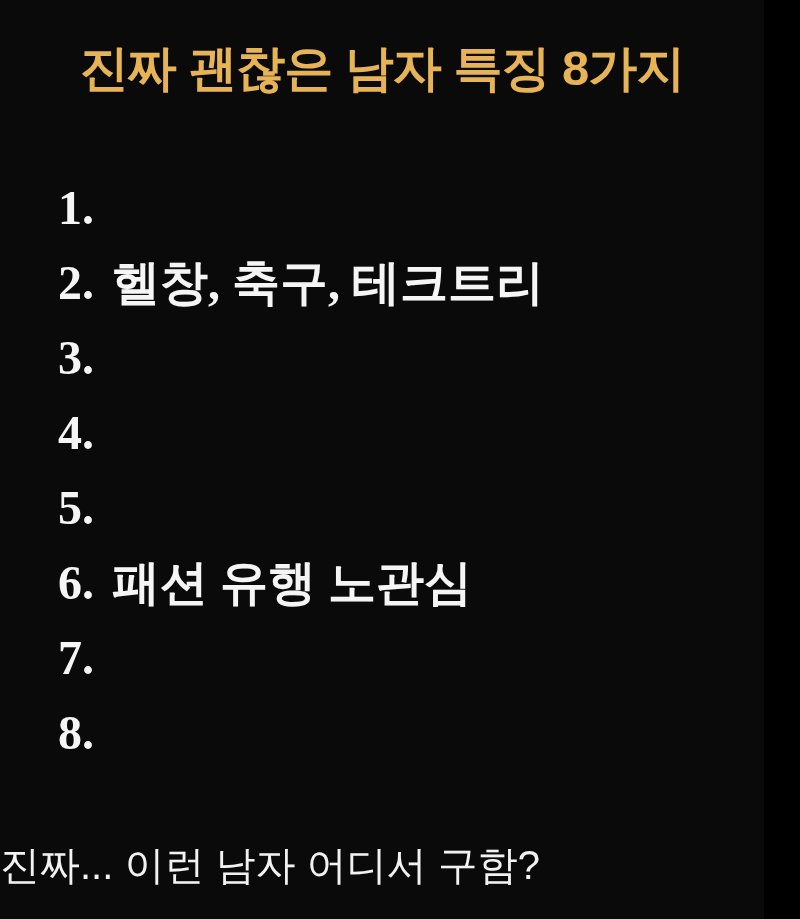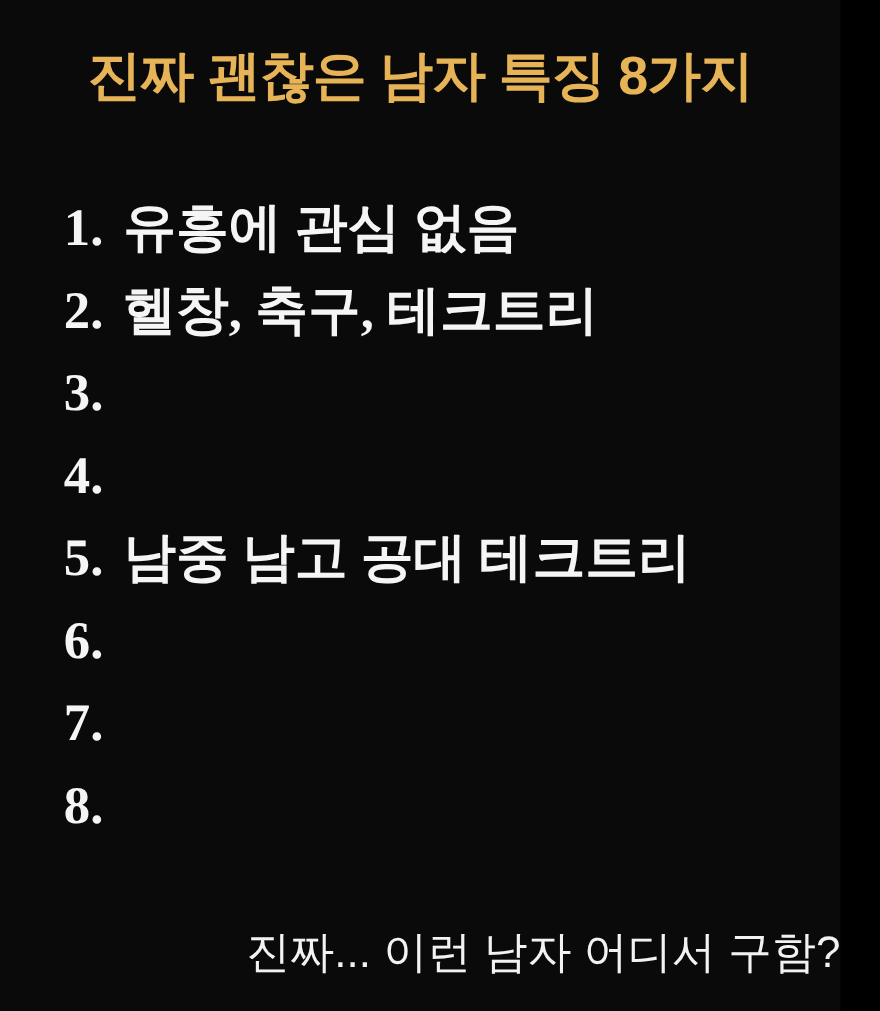--- a/index.html
+++ b/index.html
@@ -47,62 +47,61 @@
   }
   .list-item .num {
     margin-right: 18px;
     font-family: "Liberation Serif", serif;
   }
   .footer {
     position: absolute;
     top: 838px;
     left: 0;
     right: 0;
-    text-align: right;
+    text-align: left;
     font-size: 40px;
     font-weight: 400;
     color: var(--footer-text, #f2f2f2);
     font-family: "Liberation Sans", sans-serif;
     white-space: nowrap;
   }
 </style>
 </head>
 <body>
 
 <div class="page">
 
   <div class="title">진짜 괜찮은 남자 특징 8가지</div>
 
   <div class="list">
 
     <div class="list-item">
       <span class="num">1.</span>
-      <span class="txt">유흥에 관심 없음</span>
     </div>
 
     <div class="list-item">
       <span class="num">2.</span>
       <span class="txt">헬창, 축구, 테크트리</span>
     </div>
 
     <div class="list-item">
       <span class="num">3.</span>
     </div>
 
     <div class="list-item">
       <span class="num">4.</span>
     </div>
 
     <div class="list-item">
       <span class="num">5.</span>
-      <span class="txt">남중 남고 공대 테크트리</span>
     </div>
 
     <div class="list-item">
       <span class="num">6.</span>
+      <span class="txt">패션 유행 노관심</span>
     </div>
 
     <div class="list-item">
       <span class="num">7.</span>
     </div>
 
     <div class="list-item">
       <span class="num">8.</span>
     </div>
 

